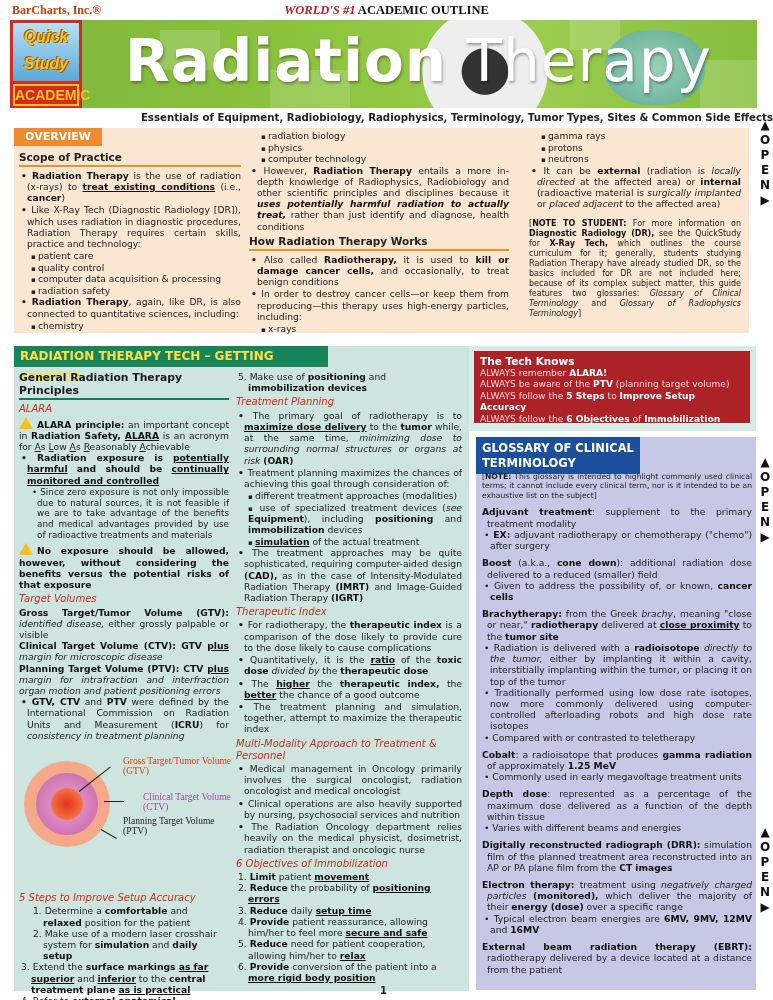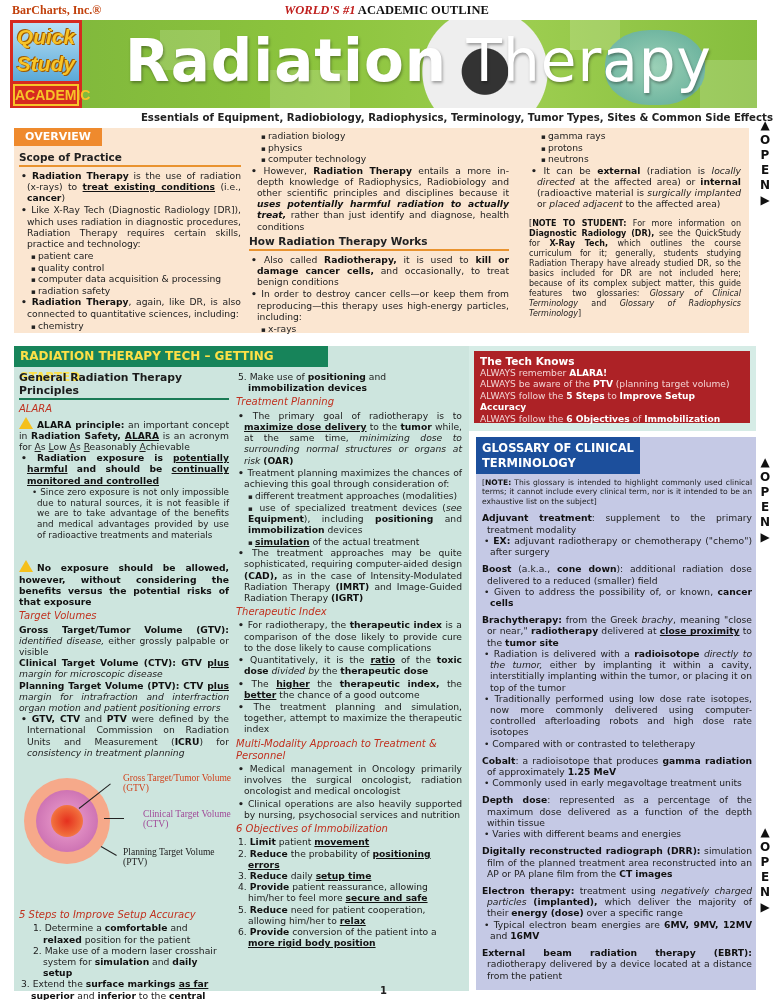--- a/index.html
+++ b/index.html
@@ -6,21 +6,21 @@
 body{width:773px;height:1000px;background:#fff;font-family:"DejaVu Sans",sans-serif;font-size:9.2px;color:#222;position:relative;overflow:hidden;line-height:1.22}
 b{font-weight:bold;color:#111}
 u{text-decoration:underline}
 .topbar{position:absolute;left:0;top:0;width:773px;height:20px}
 .brand{position:absolute;left:12px;top:3px;font-family:"Liberation Serif",serif;font-weight:bold;font-size:12px;color:#c2410c}
 .tagline{position:absolute;left:0;right:0;top:3px;text-align:center;font-family:"Liberation Serif",serif;font-weight:bold;font-size:12.5px;color:#111}
 .tagline .red{color:#c0201e;font-style:italic}
 .banner{position:absolute;left:10px;top:20px;width:747px;height:88px;background:linear-gradient(90deg,#7eb63c 0%,#8cc43d 40%,#9ccd4f 70%,#86be3e 100%);overflow:hidden}
 .banner .sq{position:absolute;background:rgba(255,255,255,.16)}
 .logo{position:absolute;left:0;top:0;width:72px;height:88px;background:#d62a20;padding:3px}
-.logo .inner{background:linear-gradient(#b9e0f5,#5aa9d8);height:58px;text-align:center;font-family:"Liberation Sans",sans-serif;font-weight:bold;font-style:italic;font-size:21px;line-height:27px;color:#f7c428;text-shadow:1px 1px 0 #a05b00,-1px -1px 0 #a05b00}
+.logo .inner{background:linear-gradient(#b9e0f5,#5aa9d8);height:58px;text-align:center;font-family:"Liberation Sans",sans-serif;font-weight:bold;font-style:italic;font-size:16px;line-height:27px;color:#f7c428;text-shadow:1px 1px 0 #a05b00,-1px -1px 0 #a05b00}
 .logo .acad{margin-top:3px;background:#d62a20;border:2px solid #f7c428;color:#f7c428;font-weight:bold;font-size:14px;text-align:center;font-family:"Liberation Sans",sans-serif;line-height:18px}
 .title{position:absolute;left:115px;top:6px;font-family:"DejaVu Sans",sans-serif;font-size:58px;color:#fff;letter-spacing:1px;text-shadow:1px 2px 3px rgba(0,0,0,.35)}
 .title .light{font-weight:normal;font-family:"DejaVu Sans",sans-serif}
 .title .bold{font-weight:bold}
 .scanner{position:absolute;left:400px;top:-20px;width:150px;height:130px;border-radius:50%;background:radial-gradient(circle at 50% 55%,#333 0 22%,#eee 23% 60%,transparent 61%)}
 .head{position:absolute;left:595px;top:10px;width:100px;height:75px;border-radius:45%;background:radial-gradient(#9fd4dc,#4fa3b3);opacity:.75}
 .subtitle{position:absolute;left:0;right:0;top:112px;text-align:right;font-weight:bold;font-size:10.2px;color:#222}
 .sidetab{position:absolute;left:757px;width:16px;font-weight:bold;font-size:12px;color:#111;text-align:center;line-height:15px}
 
 .overview{position:absolute;left:14px;top:128px;width:735px;height:205px;background:#fbe6d1}
@@ -50,21 +50,21 @@
 .dlabel{position:absolute;font-family:"Liberation Serif",serif;font-size:9.5px;line-height:1.05}
 .line{position:absolute;height:1px;background:#222;transform-origin:left center}
 
 .tkwrap{position:absolute;left:469px;top:346px;width:287px;height:85px;background:#d6ece6}
 .tk{position:absolute;left:5px;top:5px;width:276px;height:72px;background:#ad2226;color:#f3d4d4;padding:4px 6px;font-size:9.1px;line-height:1.25}
 .tk .h{font-weight:bold;color:#fff;font-size:10.5px}
 .tk b{color:#fff}
 
 .gl{position:absolute;left:476px;top:437px;width:280px;height:553px;background:#c5c9e5;padding:0}
 .gltab{position:absolute;left:0;top:0;width:164px;height:37px;background:#1c4f9c;color:#fff;font-weight:bold;font-size:11.5px;line-height:15px;padding:4px 6px}
-.glbody{position:absolute;left:6px;top:41px;width:270px}
+.glbody{position:absolute;left:6px;top:35px;width:270px}
 .glnote{font-size:7.6px;text-align:justify;margin-bottom:6px;line-height:1.25}
 .term{margin-bottom:6px;text-align:justify}
 .term .def{padding-left:5px;text-indent:-5px}
 .term .pt{padding-left:8px;text-indent:-6px}
 .term .pt:before{content:"• "}
 .pagenum{position:absolute;left:380px;top:985px;font-weight:bold;font-size:10px}
 </style>
 </head>
 <body>
 
@@ -129,36 +129,36 @@
 </div>
 
 <div class="gs">
   <div class="gstab">RADIATION THERAPY TECH – GETTING STARTED</div>
   <div class="gscol1">
     <div class="gsh">General Radiation Therapy Principles</div>
     <div class="ih">ALARA</div>
     <div class="j"><span class="warn"></span><b>ALARA principle:</b> an important concept in <b>Radiation Safety, <u>ALARA</u></b> is an acronym for <u>A</u>s <u>L</u>ow <u>A</u>s <u>R</u>easonably <u>A</u>chievable</div>
     <div class="p"><b>Radiation exposure is <u>potentially harmful</u> and should be <u>continually monitored and controlled</u></b></div>
     <div class="ind" style="font-size:8.8px">Since zero exposure is not only impossible due to natural sources, it is not feasible if we are to take advantage of the benefits and medical advantages provided by use of radioactive treatments and materials</div>
-    <div class="j" style="margin-top:20px"><span class="warn"></span><b>No exposure should be allowed, however, without considering the benefits versus the potential risks of that exposure</b></div>
+    <div class="j" style="margin-top:3px"><span class="warn"></span><b>No exposure should be allowed, however, without considering the benefits versus the potential risks of that exposure</b></div>
     <div class="ih">Target Volumes</div>
     <div class="j"><b>Gross Target/Tumor Volume (GTV):</b> <i>identified disease,</i> either grossly palpable or visible</div>
     <div class="j"><b>Clinical Target Volume (CTV): GTV <u>plus</u></b> <i>margin for microscopic disease</i></div>
     <div class="j"><b>Planning Target Volume (PTV): CTV <u>plus</u></b> <i>margin for intrafraction and interfraction organ motion and patient positioning errors</i></div>
     <div class="p"><b>GTV, CTV</b> and <b>PTV</b> were defined by the International Commission on Radiation Units and Measurement (<b>ICRU</b>) for <i>consistency in treatment planning</i></div>
     <div class="diagram">
       <div class="ring" style="left:5px;top:12px;width:86px;height:86px;background:#f6a98a"></div>
       <div class="ring" style="left:17px;top:24px;width:62px;height:62px;background:radial-gradient(#f0a3d0,#c060a8)"></div>
       <div class="ring" style="left:32px;top:39px;width:32px;height:32px;background:radial-gradient(#e5301e,#f06a3a 60%,#f59a6a)"></div>
       <div class="line" style="left:60px;top:42px;width:40px;transform:rotate(-38deg)"></div>
       <div class="line" style="left:85px;top:52px;width:20px"></div>
       <div class="line" style="left:82px;top:80px;width:18px;transform:rotate(30deg)"></div>
       <div class="dlabel" style="left:104px;top:8px;color:#d0431e;width:110px">Gross Target/Tumor Volume (GTV)</div>
       <div class="dlabel" style="left:124px;top:44px;color:#a04a98;width:100px">Clinical Target Volume (CTV)</div>
-      <div class="dlabel" style="left:104px;top:82px;color:#222;width:110px">Planning Target Volume (PTV)</div>
+      <div class="dlabel" style="left:104px;top:68px;color:#222;width:110px">Planning Target Volume (PTV)</div>
     </div>
     <div class="ih">5 Steps to Improve Setup Accuracy</div>
     <div class="ol" style="padding-left:24px">1. Determine a <b>comfortable</b> and <b>relaxed</b> position for the patient</div>
     <div class="ol" style="padding-left:24px">2. Make use of a modern laser crosshair system for <b>simulation</b> and <b>daily setup</b></div>
     <div class="ol">3. Extend the <b>surface markings <u>as far superior</u></b> and <b><u>inferior</u></b> to the <b>central treatment plane <u>as is practical</u></b></div>
     <div class="ol">4. Refer to <b>external anatomical landmarks</b> whenever possible</div>
   </div>
   <div class="gscol2">
     <div class="ol">5. Make use of <b>positioning</b> and <b>immobilization devices</b></div>
     <div class="ih">Treatment Planning</div>
@@ -169,20 +169,21 @@
     <div class="sub"><b><u>simulation</u></b> of the actual treatment</div>
     <div class="p">The treatment approaches may be quite sophisticated, requiring computer-aided design <b>(CAD),</b> as in the case of Intensity-Modulated Radiation Therapy <b>(IMRT)</b> and Image-Guided Radiation Therapy <b>(IGRT)</b></div>
     <div class="ih">Therapeutic Index</div>
     <div class="p">For radiotherapy, the <b>therapeutic index</b> is a comparison of the dose likely to provide cure to the dose likely to cause complications</div>
     <div class="p">Quantitatively, it is the <b><u>ratio</u></b> of the <b>toxic dose</b> <i>divided by</i> the <b>therapeutic dose</b></div>
     <div class="p">The <b><u>higher</u></b> the <b>therapeutic index,</b> the <b><u>better</u></b> the chance of a good outcome</div>
     <div class="p">The treatment planning and simulation, together, attempt to maximize the therapeutic index</div>
     <div class="ih">Multi-Modality Approach to Treatment &amp; Personnel</div>
     <div class="p">Medical management in Oncology primarily involves the surgical oncologist, radiation oncologist and medical oncologist</div>
     <div class="p">Clinical operations are also heavily supported by nursing, psychosocial services and nutrition</div>
+    <div class="p">The Radiation Oncology department relies heavily on the medical physicist, dosimetrist, radiation therapist and oncologic nurse</div>
     <div class="ih">6 Objectives of Immobilization</div>
     <div class="ol">1. <b>Limit</b> patient <b><u>movement</u></b></div>
     <div class="ol">2. <b>Reduce</b> the probability of <b><u>positioning errors</u></b></div>
     <div class="ol">3. <b>Reduce</b> daily <b><u>setup time</u></b></div>
     <div class="ol">4. <b>Provide</b> patient reassurance, allowing him/her to feel more <b><u>secure and safe</u></b></div>
     <div class="ol">5. <b>Reduce</b> need for patient cooperation, allowing him/her to <b><u>relax</u></b></div>
     <div class="ol">6. <b>Provide</b> conversion of the patient into a <b><u>more rigid body position</u></b></div>
   </div>
 </div>
 
@@ -219,21 +220,21 @@
       <div class="pt">Commonly used in early megavoltage treatment units</div>
     </div>
     <div class="term">
       <div class="def"><b>Depth dose</b>: represented as a percentage of the maximum dose delivered as a function of the depth within tissue</div>
       <div class="pt">Varies with different beams and energies</div>
     </div>
     <div class="term">
       <div class="def"><b>Digitally reconstructed radiograph (DRR):</b> simulation film of the planned treatment area reconstructed into an AP or PA plane film from the <b>CT images</b></div>
     </div>
     <div class="term">
-      <div class="def"><b>Electron therapy:</b> treatment using <i>negatively charged particles</i> <b>(implanted),</b> which deliver the majority of their <b>energy (dose)</b> over a specific range</div>
+      <div class="def"><b>Electron therapy:</b> treatment using <i>negatively charged particles</i> <b>(monitored),</b> which deliver the majority of their <b>energy (dose)</b> over a specific range</div>
       <div class="pt">Typical electron beam energies are <b>6MV, 9MV, 12MV</b> and <b>16MV</b></div>
     </div>
     <div class="term">
       <div class="def"><b>External beam radiation therapy (EBRT):</b> radiotherapy delivered by a device located at a distance from the patient</div>
     </div>
   </div>
 </div>
 
 <div class="pagenum">1</div>
 

